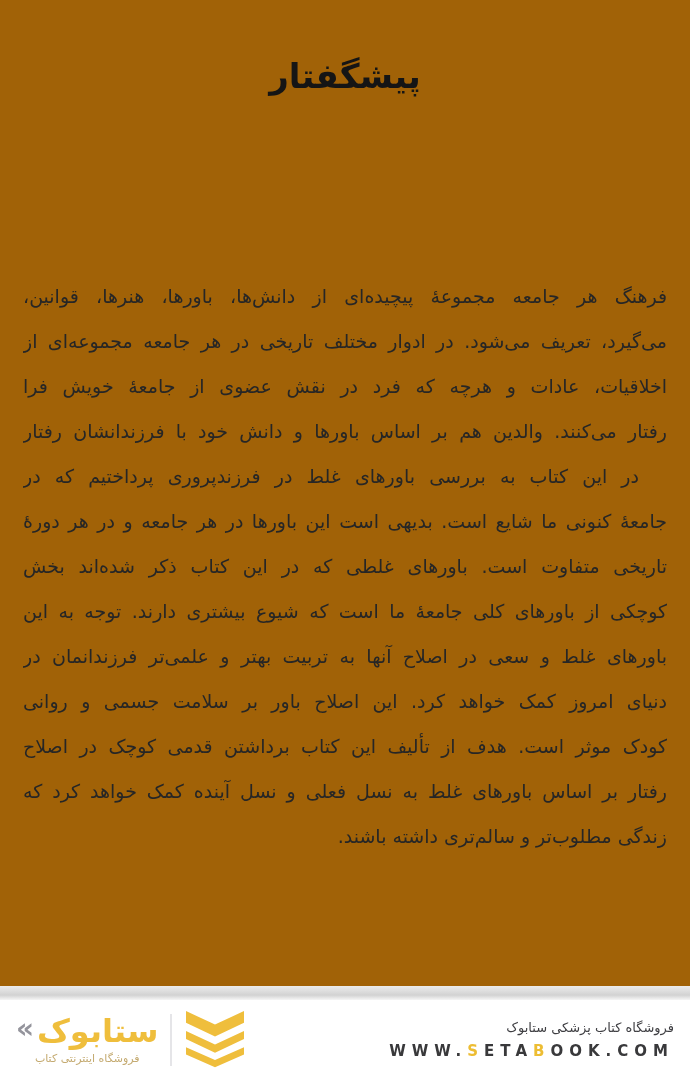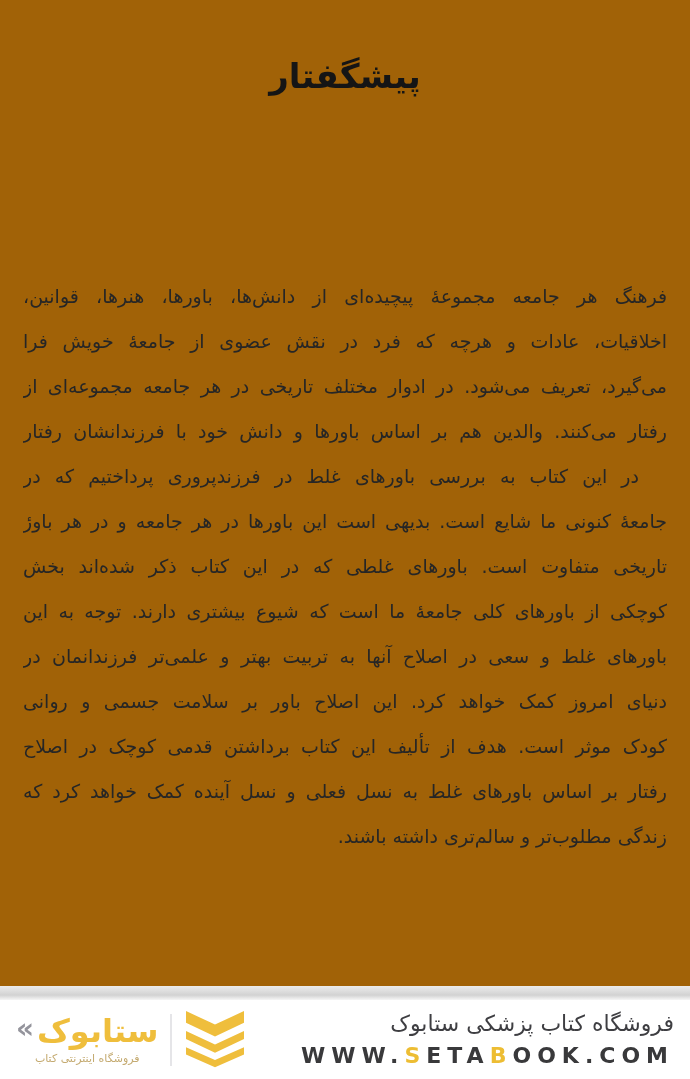--- a/index.html
+++ b/index.html
@@ -82,48 +82,48 @@
     margin-top: 3px;
     direction: rtl;
     text-align: center;
   }
   .logo-divider { width: 2px; height: 52px; background: #e5e5e8; }
   .chevron-emblem svg { display: block; }
   .store-info { text-align: right; }
   .store-name {
     direction: rtl;
     color: #3e3e42;
-    font-size: 22px;
+    font-size: 13px;
     margin-bottom: 7px;
   }
   .website {
     direction: ltr;
-    font-size: 22px;
+    font-size: 15px;
     font-weight: bold;
     letter-spacing: 6px;
     color: #39393b;
     white-space: nowrap;
   }
   .url-seg.accent { color: #edbd33; }
 </style>
 </head>
 <body>
 
 <div class="page">
 
   <h1 class="title">پیشگفتار</h1>
 
   <div class="body-text">
 
   <div class="line">فرهنگ هر جامعه مجموعهٔ پیچیده‌ای از دانش‌ها، باورها، هنرها، قوانین،</div>
+      <div class="line">می‌گیرد، تعریف می‌شود. در ادوار مختلف تاریخی در هر جامعه مجموعه‌ای از</div>
       <div class="line">اخلاقیات، عادات و هرچه که فرد در نقش عضوی از جامعهٔ خویش فرا</div>
-      <div class="line">می‌گیرد، تعریف می‌شود. در ادوار مختلف تاریخی در هر جامعه مجموعه‌ای از</div>
       <div class="line">رفتار می‌کنند. والدین هم بر اساس باورها و دانش خود با فرزندانشان رفتار</div>
       <div class="line indent">در این کتاب به بررسی باورهای غلط در فرزندپروری پرداختیم که در</div>
-      <div class="line">جامعهٔ کنونی ما شایع است. بدیهی است این باورها در هر جامعه و در هر باورٔ</div>
+      <div class="line">جامعهٔ کنونی ما شایع است. بدیهی است این باورها در هر جامعه و در هر دورهٔ</div>
       <div class="line">تاریخی متفاوت است. باورهای غلطی که در این کتاب ذکر شده‌اند بخش</div>
       <div class="line">کوچکی از باورهای کلی جامعهٔ ما است که شیوع بیشتری دارند. توجه به این</div>
       <div class="line">باورهای غلط و سعی در اصلاح آنها به تربیت بهتر و علمی‌تر فرزندانمان در</div>
       <div class="line">دنیای امروز کمک خواهد کرد. این اصلاح باور بر سلامت جسمی و روانی</div>
       <div class="line">کودک موثر است. هدف از تألیف این کتاب برداشتن قدمی کوچک در اصلاح</div>
       <div class="line">رفتار بر اساس باورهای غلط به نسل فعلی و نسل آینده کمک خواهد کرد که</div>
       <div class="line para-end">زندگی مطلوب‌تر و سالم‌تری داشته باشند.</div>
     </div>
 
   <div class="page-shadow"></div>

